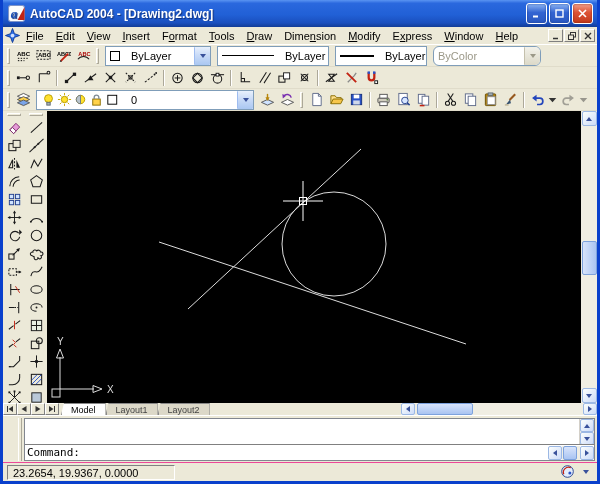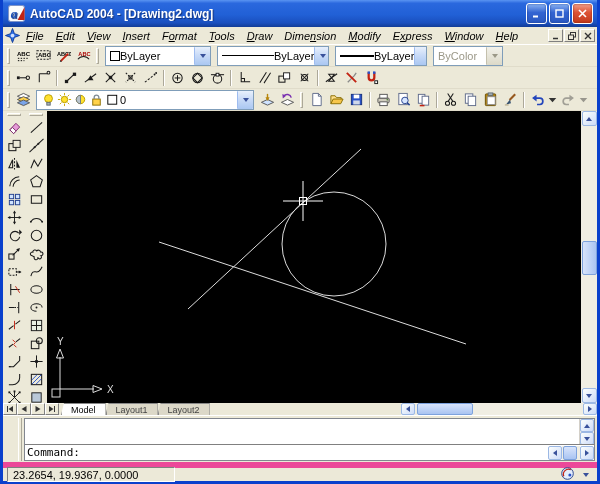--- a/index.html
+++ b/index.html
@@ -11,48 +11,48 @@
 
 .titlebar{flex:none;height:27px;display:flex;align-items:center;gap:5px;padding:0 4px 0 5px;color:#fff;font-weight:bold;font-size:12px;text-shadow:1px 1px 1px #10307a;background:linear-gradient(180deg,#5a94f2 0%,#2a68de 12%,#2160d6 55%,#1a4fbe 85%,#123c96 100%);}
 .titlebar .title{flex:1;white-space:nowrap;overflow:hidden;}
 .app-ic svg,.app-ic2 svg{display:block;}
 .caps{display:flex;gap:2px;}
 .cap{width:21px;height:21px;border-radius:3px;border:1px solid #fff;display:flex;align-items:center;justify-content:center;background:linear-gradient(180deg,#8db4f2,#3364d2 45%,#2a58c0);box-shadow:inset 0 0 2px #1a3c90;}
 .cap.close{background:linear-gradient(180deg,#f0a08c,#dd5334 45%,#c23a1c);box-shadow:inset 0 0 2px #7e1d08;}
 
 .menubar{flex:none;height:18px;display:flex;align-items:center;background:#ece9d8;padding:0 2px;border-bottom:1px solid #fff;}
 .menu-items{display:flex;align-items:center;height:100%;}
-.menu-item{padding:1px 6px;color:#000;font-style:italic;}
+.menu-item{padding:1px 6px;color:#000;}
 .mdi{margin-left:auto;display:flex;gap:1px;}
 .mdi button{width:15px;height:13px;background:#ece9d8;border:1px solid;border-color:#fff #808080 #808080 #fff;display:flex;align-items:center;justify-content:center;}
 
 .tbrow{flex:none;height:22px;display:flex;align-items:center;background:#ece9d8;padding:0 1px;border-bottom:1px solid #e0dcca;overflow:hidden;}
 .grip{flex:none;width:3px;height:16px;margin:0 3px;border:1px solid;border-color:#fff #aca899 #aca899 #fff;border-radius:1px;}
 .hgrip{flex:none;height:3px;width:14px;margin:2px 0 2px;border:1px solid;border-color:#fff #aca899 #aca899 #fff;border-radius:1px;}
 .bar{display:flex;align-items:center;height:100%;}
 .tb-btn{flex:none;width:20px;height:20px;display:flex;align-items:center;justify-content:center;border:1px solid transparent;}
 .tb-btn.caret{width:11px;}
 .tb-btn.dis{filter:grayscale(1);opacity:.45;}
 .tb-ic{display:flex;}
 .tb-sep{flex:none;width:1px;height:16px;background:#aca899;box-shadow:1px 0 0 #fff;margin:0 3px;}
 
-.combo{flex:none;height:20px;background:#fff;border:1px solid #7f9db9;display:flex;align-items:center;gap:0;padding-left:4px;margin:0 3px;overflow:hidden;}
+.combo{flex:none;height:20px;background:#fff;border:1px solid #7f9db9;display:flex;align-items:center;gap:11px;padding-left:4px;margin:0 3px;overflow:hidden;}
 .combo .cval{white-space:nowrap;}
 .combo .drop{margin-left:auto;width:16px;height:18px;flex:none;display:flex;align-items:center;justify-content:center;background:linear-gradient(180deg,#e8f0fc,#c6d9f7 50%,#aac7f2);border-left:1px solid #9ebcf0;border-radius:1px;}
 .tri-down{width:0;height:0;border:3px solid transparent;border-top:4px solid #39519b;margin-top:3px;}
 .tri-up{width:0;height:0;border:3px solid transparent;border-bottom:4px solid #39519b;margin-bottom:3px;}
 .tri-left{width:0;height:0;border:3px solid transparent;border-right:4px solid #39519b;margin-right:3px;}
 .tri-right{width:0;height:0;border:3px solid transparent;border-left:4px solid #39519b;margin-left:3px;}
 .swatch9{width:10px;height:10px;background:#fff;border:1px solid #000;flex:none;}
 .lt-sample{flex:none;height:0;border-top:1px solid #000;width:52px;}
 .lw-sample{flex:none;height:0;border-top:2px solid #000;width:34px;}
 .combo.disabled{color:#9b9888;}
 .combo.disabled .drop{background:linear-gradient(180deg,#f2f1ea,#dcd9c8);border-left-color:#c4c0ad;}
 .combo.disabled .tri-down{border-top-color:#9b9888;}
-.w-color{width:106px;}.w-ltype{width:112px;}.w-lweight{width:92px;}.w-pstyle{width:70px;}.w-layer{width:218px;}
+.w-color{width:106px;}.w-ltype{width:112px;}.w-lweight{width:92px;}.w-pstyle{width:108px;border-radius:6px;}.w-layer{width:218px;}
 .layer-ics{display:flex;align-items:center;gap:1px;}
 
 .main{flex:1;display:flex;min-height:0;}
 .side{flex:none;width:44px;background:#ece9d8;display:flex;}
 .col{width:22px;display:flex;flex-direction:column;align-items:center;overflow:hidden;}
 .col .tb-btn{width:20px;height:18px;}
 .canvas{flex:1;background:#000;position:relative;}
 .canvas svg{position:absolute;inset:0;width:100%;height:100%;}
 .vscroll{flex:none;width:16px;background:#f0eee3;display:flex;flex-direction:column;align-items:center;}
 .sbtn{flex:none;width:15px;height:15px;display:flex;align-items:center;justify-content:center;background:linear-gradient(135deg,#fdfffd,#ccdbf8);border:1px solid #9cb8e4;border-radius:2px;}
@@ -76,21 +76,21 @@
 .cmdhist{flex:1;display:flex;min-height:0;}
 .histlines{flex:1;padding:0 2px;line-height:13px;white-space:pre;overflow:hidden;}
 .cmdvscroll{flex:none;width:15px;display:flex;flex-direction:column;justify-content:space-between;background:#f0eee3;border-left:1px solid #d4d0c8;}
 .cmdvscroll .sbtn{width:14px;height:13px;}
 .cmdline{flex:none;height:16px;border-top:1px solid #808080;display:flex;align-items:center;padding-left:2px;}
 .cmdhscroll{margin-left:auto;display:flex;align-items:center;width:46px;}
 .cmdhscroll .sbtn{width:14px;height:14px;}
 .cmdhscroll .htrack{height:14px;background:#f0eee3;}
 .cmdhscroll .hthumb{width:14px;height:14px;top:0;left:1px;}
 
-.statusbar{flex:none;height:19px;display:flex;align-items:center;gap:3px;background:#ece9d8;border-top:6px solid #ec4899;padding:0 4px;}
+.statusbar{flex:none;height:19px;display:flex;align-items:center;gap:3px;background:#ece9d8;border-top:1px solid #ec4899;padding:0 4px;}
 .coord{flex:none;width:168px;height:15px;padding:1px 5px;border:1px solid;border-color:#808080 #fff #fff #808080;white-space:nowrap;}
 .toggles{display:flex;gap:3px;margin-left:4px;}
 .sb-btn{height:16px;padding:0 4px;font-size:10px;background:#ece9d8;border:1px solid;border-color:#fff #808080 #808080 #fff;}
 .sb-btn.pressed{border-color:#808080 #fff #fff #808080;background:#e4e1d1;}
 .sbright{margin-left:auto;display:flex;align-items:center;gap:4px;}
 .sbarrow{width:14px;height:14px;display:flex;align-items:center;justify-content:center;}
 </style>
 </head>
 <body>
 

